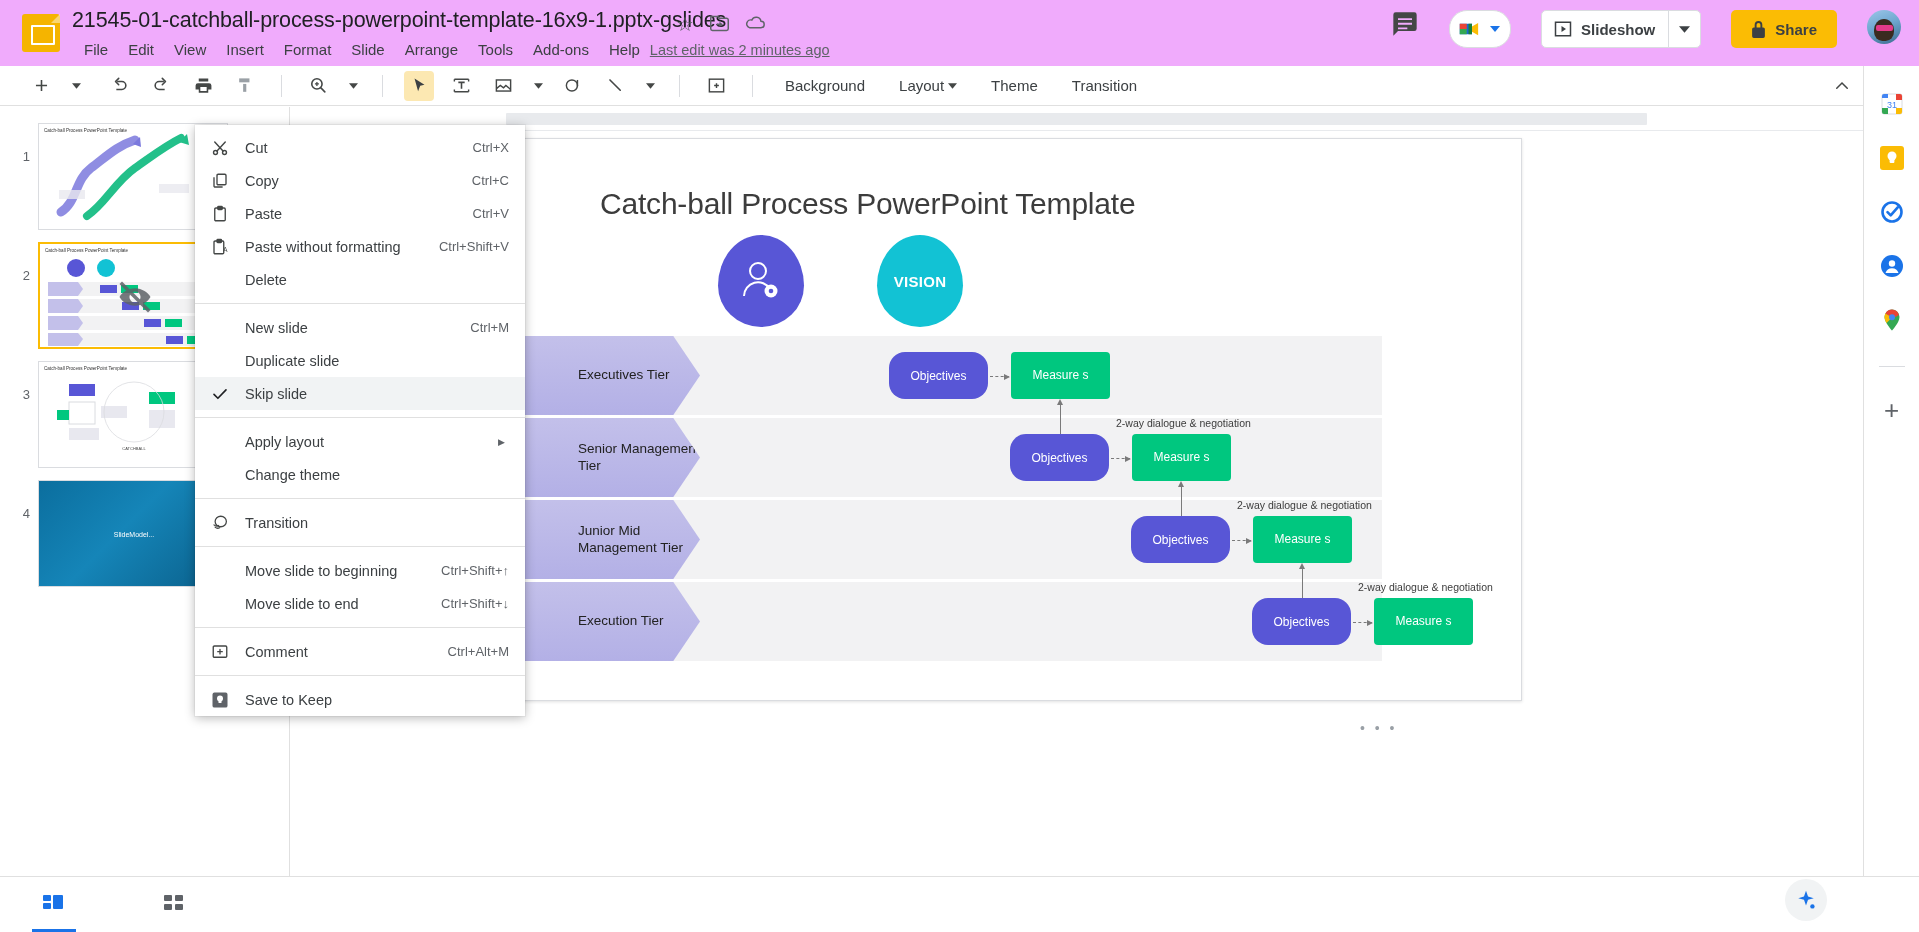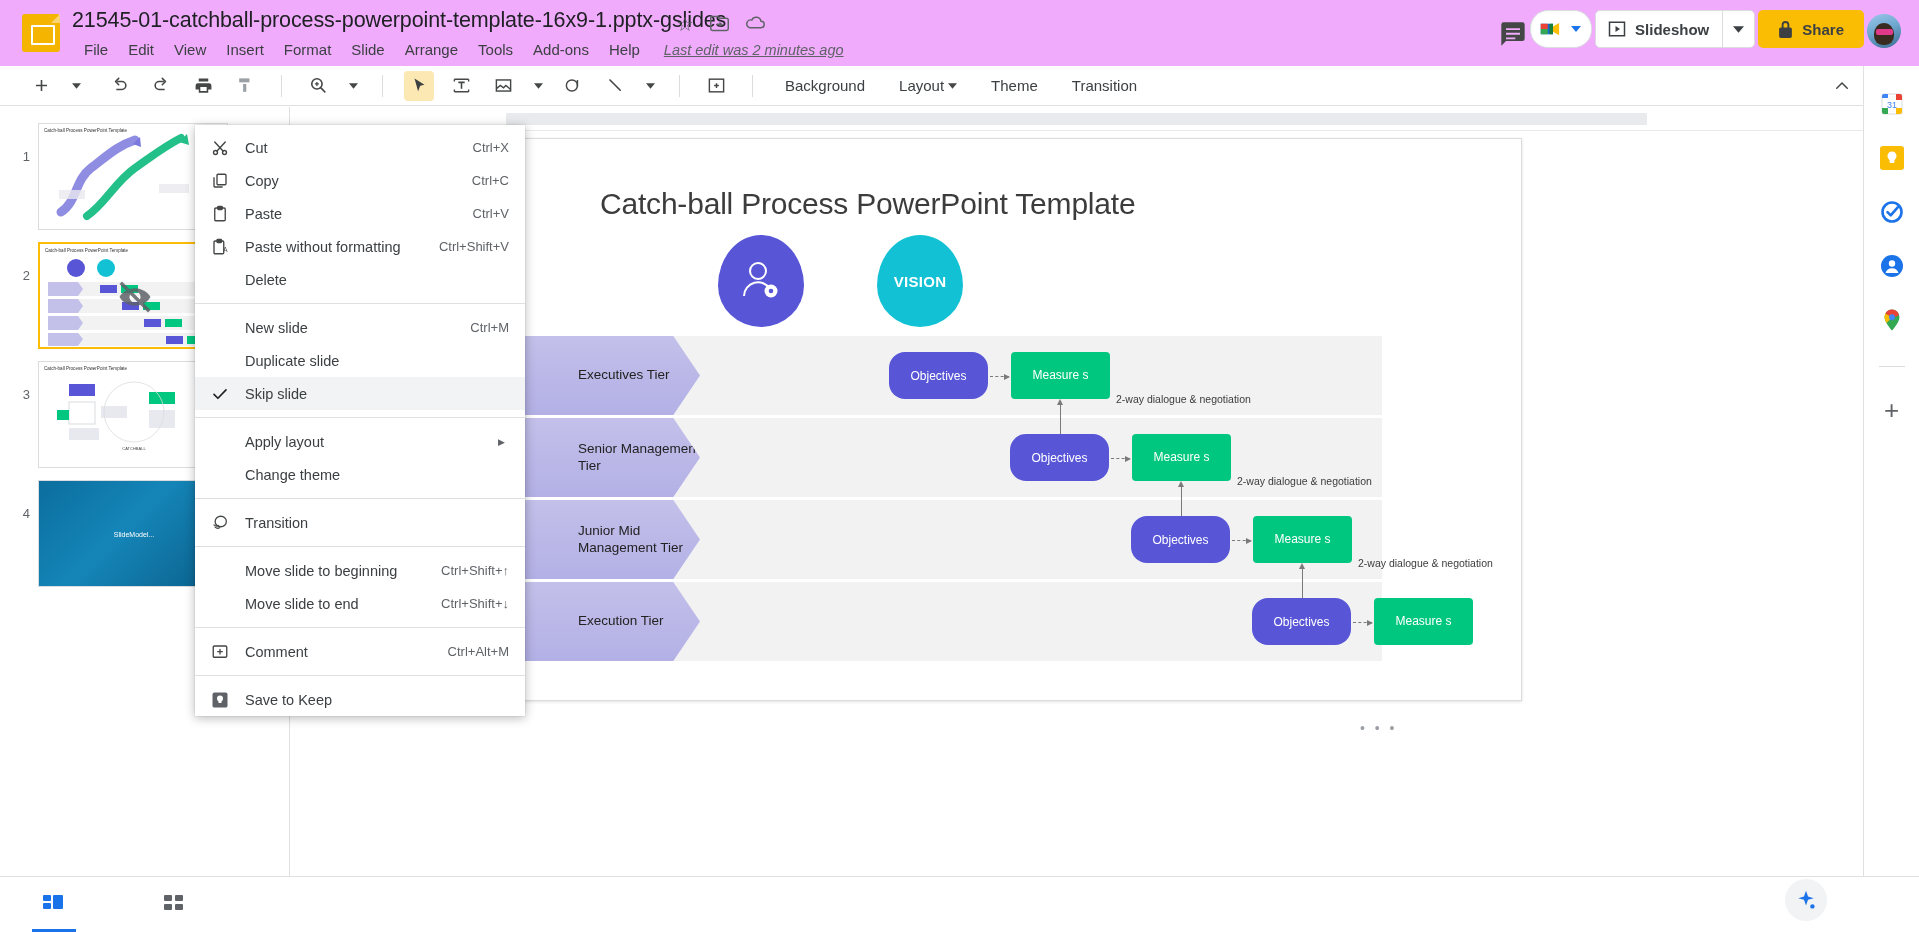--- a/index.html
+++ b/index.html
@@ -37,24 +37,24 @@
   #move-icon { left: 709px; top: 13px; }
   #cloud-icon { left: 744px; top: 13px; }
 
   #menubar { position: absolute; left: 74px; top: 38px; display: flex; gap: 0; align-items: center; }
   .menu-item {
     font-size: 15px; color: #3c4043; padding: 3px 10px; cursor: pointer;
     border-radius: 4px; white-space: nowrap;
   }
   #last-edit {
     font-size: 14.5px; color: #5f6368; text-decoration: underline;
-    margin-left: 14px; cursor: pointer; white-space: nowrap; font-style: italic;
-  }
-
-  #hdr-right { position: absolute; right: 18px; top: 10px; display: flex; align-items: flex-end; gap: 3px; }
+    cursor: pointer; white-space: nowrap;
+  }
+
+  #hdr-right { position: absolute; right: 18px; top: 10px; display: flex; align-items: flex-start; gap: 30px; }
   #comment-btn { width: 28px; height: 28px; cursor: pointer; }
   #meet-btn {
     display: flex; align-items: center; gap: 4px; border: 1px solid #dadce0;
     border-radius: 18px; height: 38px; padding: 0 10px 0 8px; cursor: pointer; background:#fff;
   }
   #slideshow-btn {
     display: flex; align-items: center; border: 1px solid #dadce0; border-radius: 5px;
     height: 38px; cursor: pointer; background: #fff; overflow: hidden;
   }
   #slideshow-main { display:flex; align-items:center; gap: 9px; padding: 0 13px 0 12px; height:100%; }
@@ -189,21 +189,21 @@
   .vert-arrow::before {
     content:""; position:absolute; left:-3.5px; top:-6px;
     border-width: 0 3.5px 6px 3.5px; border-style:solid;
     border-color: transparent transparent #7a7a7a transparent;
   }
   .vert-arrow::after {
     content:""; position:absolute; left:-3.5px; bottom:-6px;
     border-width: 6px 3.5px 0 3.5px; border-style:solid;
     border-color: #7a7a7a transparent transparent transparent;
   }
-  .dialogue-note { position: absolute; font-size: 10.5px; color: #3c3c3c; white-space: nowrap; }
+  .dialogue-note { position: absolute; font-size: 10.5px; color: #3c3c3c; white-space: nowrap; margin-top: 24px; }
   #slide-dots { position: absolute; left: 1070px; top: 613px; font-size: 14px; color: #9aa0a6; letter-spacing: 3px; }
 
   
   #bottombar {
     position: absolute; left: 0; bottom: 0; width: 1919px; height: 56px;
     background: #fff; border-top: 1px solid #e0e0e0;
   }
   #view-btn-1 { position: absolute; left: 40px; top: 14px; cursor: pointer; }
   #view-btn-1::after {
     content:""; position:absolute; left:-8px; bottom:-13px; width: 44px; height: 3px; background: #1a73e8;

